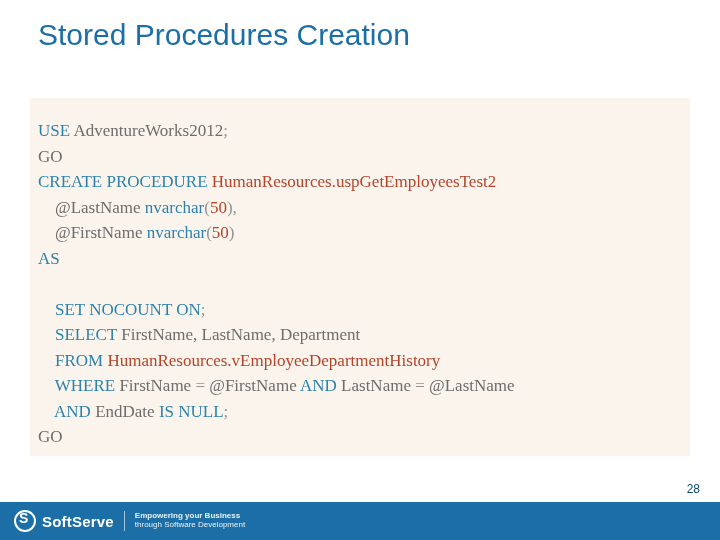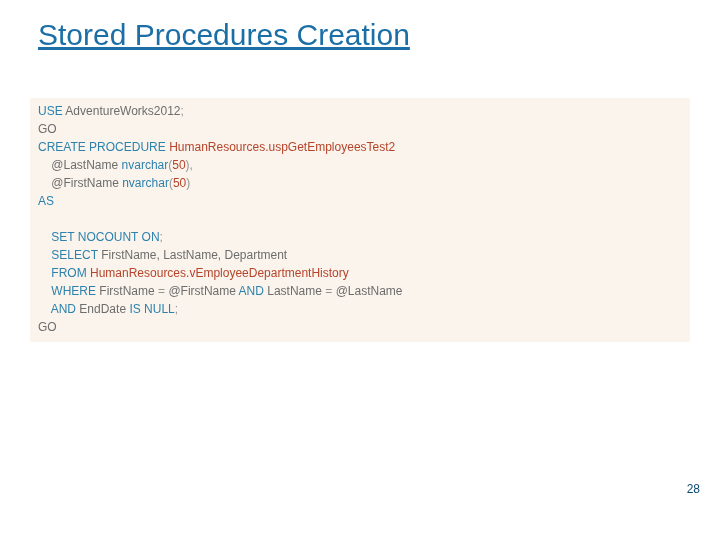--- a/index.html
+++ b/index.html
@@ -19,31 +19,30 @@
     box-sizing: border-box;
   }
   .title {
     position: absolute;
     top: 18px;
     left: 38px;
     font-size: 30px;
     font-weight: 400;
     color: #1B6FA6;
     font-family: "Segoe UI Light", "Segoe UI", Arial, sans-serif;
-    text-decoration: underline;
   }
   .code-box {
     position: absolute;
     top: 98px;
     left: 30px;
     right: 30px;
     background: #FBF4ED;
-    padding: 4px 6px 6px 8px;
-    font-family: Liberation Sans, sans-serif;
-    font-size: 12px;
+    padding: 20px 6px 6px 8px;
+    font-family: Liberation Serif, serif;
+    font-size: 17px;
     line-height: 1.5;
     color: #7a7a7a;
     white-space: pre;
   }
   .kw   { color: #2C82AC; }   
   .obj  { color: #B5442A; }   
   .num  { color: #B5442A; }   
   .gray { color: #949494; }   
   .ident{ color: #6d6d6d; }
 
@@ -119,14 +118,23 @@
 <span></span>
 <span class="kw">    SET NOCOUNT ON</span><span class="gray">;</span>
 <span class="kw">    SELECT</span><span class="ident"> FirstName, LastName, Department</span>
 <span class="kw">    FROM</span><span class="obj"> HumanResources.vEmployeeDepartmentHistory</span>
 <span class="kw">    WHERE</span><span class="ident"> FirstName </span><span class="gray">=</span><span class="ident"> @FirstName </span><span class="kw">AND</span><span class="ident"> LastName </span><span class="gray">=</span><span class="ident"> @LastName</span>
 <span class="kw">    AND</span><span class="ident"> EndDate </span><span class="kw">IS</span><span> </span><span class="kw">NULL</span><span class="gray">;</span>
 <span class="ident">GO</span></div>
 
   <div class="page-num">28</div>
 
+  <div class="footer">
+    <div class="logo-s"></div>
+    <div class="brand">SoftServe</div>
+    <div class="divider"></div>
+    <div class="tagline">
+      <div class="l1">Empowering your Business</div>
+      <div class="l2">through Software Development</div>
+    </div>
+  </div>
 
 </div>
 
 </body></html>

